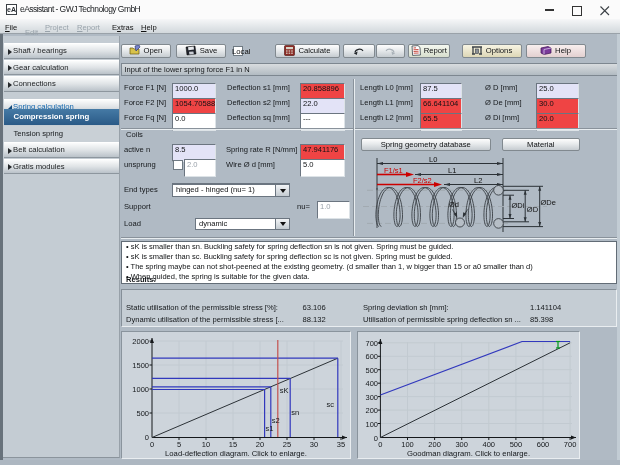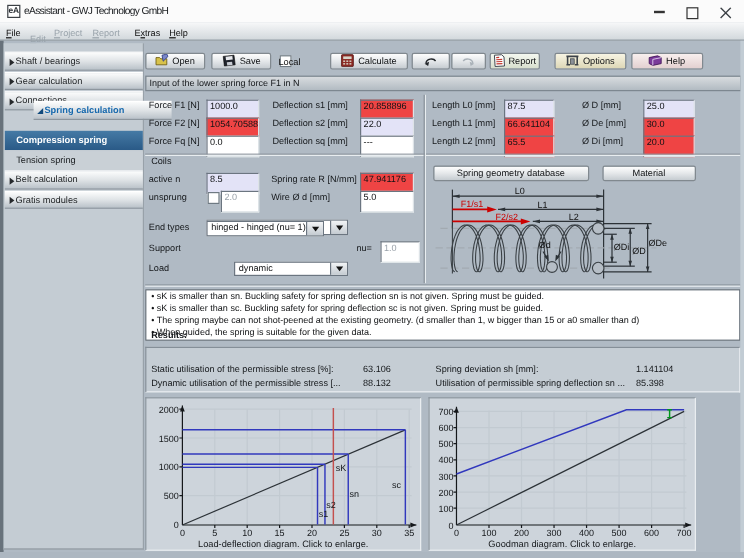--- a/index.html
+++ b/index.html
@@ -35,21 +35,21 @@
 <div class="a" style="left:77px;top:22.5px;font-size:7.6px;color:#99a3ab;"><u>R</u>eport</div>
 <div class="a" style="left:112px;top:22.5px;font-size:7.6px;color:#111;">E<u>x</u>tras</div>
 <div class="a" style="left:141px;top:22.5px;font-size:7.6px;color:#111;"><u>H</u>elp</div>
 
 <div class="a" style="left:0;top:34px;width:3px;height:431px;background:#68727b;"></div>
 
 <div class="a" style="left:3px;top:36px;width:117px;height:422px;background:#c4ccd3;border-right:1px solid #98a1a9;border-bottom:1px solid #8b949c;"></div>
 <div class="sbh" style="top:43px;"><span class="tri"></span>Shaft / bearings</div>
 <div class="sbh" style="top:59.5px;"><span class="tri"></span>Gear calculation</div>
 <div class="sbh" style="top:76px;"><span class="tri"></span>Connections</div>
-<div class="sbh" style="top:84px;color:#1668ad;font-weight:bold;margin-left:24px;"><span style="position:absolute;left:3px;top:5px;width:0;height:0;border-bottom:5.5px solid #114a7c;border-left:5.5px solid transparent;"></span>Spring calculation</div>
+<div class="sbh" style="top:99px;color:#1668ad;font-weight:normal;"><span style="position:absolute;left:3px;top:5px;width:0;height:0;border-bottom:5.5px solid #114a7c;border-left:5.5px solid transparent;"></span>Spring calculation</div>
 <div class="a" style="left:4px;top:109px;width:115px;height:16px;background:linear-gradient(#457aa5,#2a5a87);color:#fff;font-weight:bold;font-size:7.8px;line-height:15px;padding-left:9.5px;">Compression spring</div>
 <div class="a" style="left:4px;top:125.5px;width:115px;height:16px;background:#c9d0d6;color:#16191c;font-size:7.7px;line-height:15px;padding-left:9.5px;">Tension spring</div>
 <div class="sbh" style="top:142px;"><span class="tri"></span>Belt calculation</div>
 <div class="sbh" style="top:158.5px;"><span class="tri"></span>Gratis modules</div>
 
 <div class="tbtn" style="left:120.5px;top:44px;width:50px;">
 <svg width="12" height="11" viewBox="0 0 12 11" style="margin-right:3px;">
       <path d="M1,9 L1,3 L4,3 L5,4 L10,4 L10,9 Z" fill="#d8c24a" stroke="#6b5a10" stroke-width="0.7"></path>
       <path d="M6,1 L10,0 L11,2 L7,6 Z" fill="#7a86c8" stroke="#2c3a80" stroke-width="0.7"></path>
     </svg>Open</div>
@@ -144,21 +144,21 @@
 <div class="a" style="left:172.5px;top:160px;width:10px;height:10px;background:#fff;border:1px solid #6f7a83;"></div>
 <div class="fld wht" style="left:184px;top:159px;width:32px;color:#9aa2aa;">2.0</div>
 <div class="lbl" style="left:226px;top:161px;">Wire Ø d [mm]</div>
 <div class="fld wht" style="left:300px;top:159px;width:45px;">5.0</div>
 
 <div class="lbl" style="left:124px;top:186px;">End types</div>
 <div class="dd" style="left:172px;top:183px;width:118px;">squared and ground<span class="ddb">
       <span class="ddt"></span>
     </span></div>
 <div class="lbl" style="left:124px;top:203px;">Support</div>
-<div class="dd" style="left:172px;top:184px;width:98px;">hinged - hinged (nu= 1)<span class="ddb">
+<div class="dd" style="left:172px;top:184px;width:118px;">hinged - hinged (nu= 1)<span class="ddb">
       <span class="ddt"></span>
     </span></div>
 <div class="lbl" style="left:297px;top:203px;">nu=</div>
 <div class="fld wht" style="left:317px;top:201px;width:33px;color:#9aa2aa;">1.0</div>
 <div class="lbl" style="left:124px;top:220px;">Load</div>
 <div class="dd" style="left:195px;top:217.6px;width:95px;">dynamic<span class="ddb">
       <span class="ddt"></span>
     </span></div>
 
 <div class="tbtn" style="left:361px;top:138px;width:129.5px;height:13px;">Spring geometry database</div>

